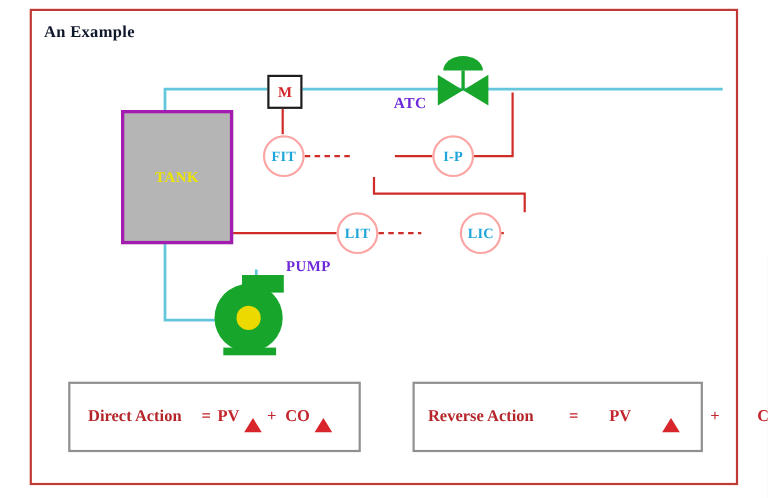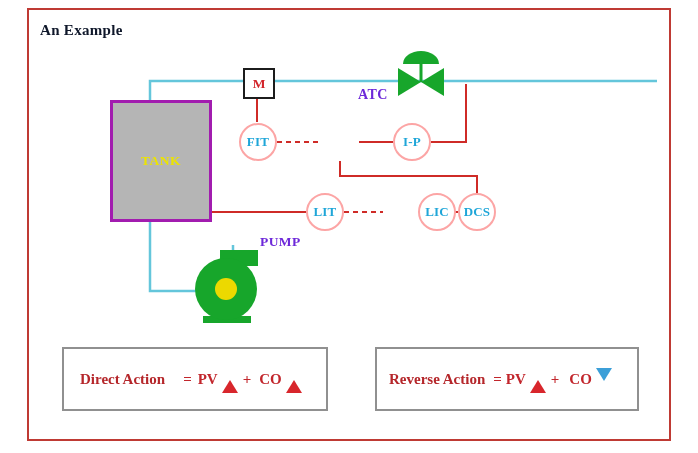--- a/index.html
+++ b/index.html
@@ -99,37 +99,34 @@
     </div>
   <div class="node bubble" style="left:306px;top:193px;">
       <span>LIT</span>
     </div>
   <div class="node bubble" style="left:393px;top:123px;">
       <span>I-P</span>
     </div>
   <div class="node bubble" style="left:374px;top:193px;margin-left:44px;">
       <span>LIC</span>
     </div>
-  <div class="node bubble" style="left:458px;top:193px;">
-      <span>DCS</span>
-    </div>
 
   <div class="node cyan-label" style="left:260px;top:234px;font-size:13.5px;">PUMP</div>
 
   <div class="legend-box" style="left:62px;top:347px;width:266px;height:64px;padding-left:16px;">
     <span class="lg-label">Direct Action</span>
     <span class="lg-red" style="margin-left:18px;">=</span>
     <span class="lg-red" style="margin-left:6px;">PV</span>
     <span class="arrow up"><span class="head-up"></span><span class="shaft"></span></span>
     <span class="lg-red">+</span>
     <span class="lg-red" style="margin-left:8px;">CO</span>
     <span class="arrow up"><span class="head-up"></span><span class="shaft"></span></span>
   </div>
 
-  <div class="legend-box" style="left:375px;top:347px;width:264px;height:64px;padding-left:12px;">
+  <div class="legend-box" style="left:375px;top:347px;width:264px;height:64px;padding-left:12px;gap:24px;">
     <span class="lg-label">Reverse Action</span>
     <span class="lg-red" style="margin-left:8px;">=</span>
     <span class="lg-red" style="margin-left:4px;">PV</span>
     <span class="arrow up"><span class="head-up"></span><span class="shaft"></span></span>
     <span class="lg-red">+</span>
     <span class="lg-red" style="margin-left:10px;">CO</span>
     <span class="arrow down"><span class="shaft"></span><span class="head-down"></span></span>
   </div>
 
 </div>

